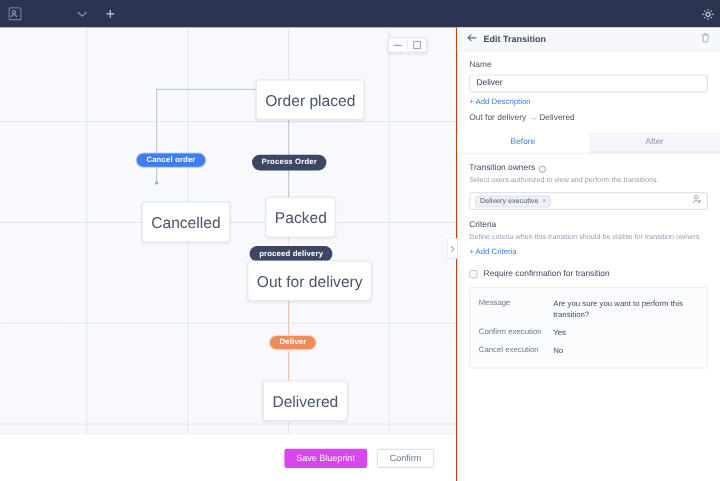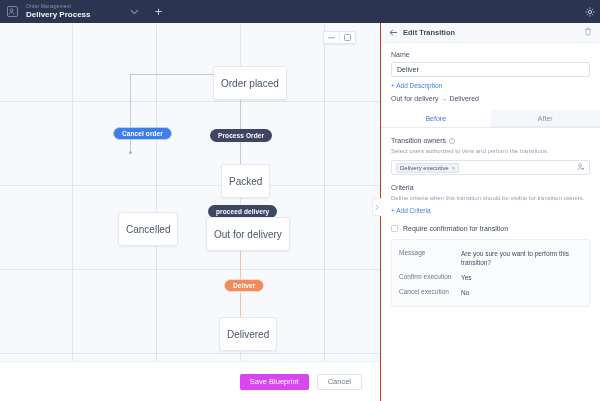--- a/index.html
+++ b/index.html
@@ -52,21 +52,21 @@
     position: absolute; right: 24px; top: 8px; height: 13px;
     background: #ffffff; border: 1px solid #e3e7ef; border-radius: 2px;
     display: flex; align-items: center; box-shadow: 0 1px 2px rgba(23,43,77,.08);
   }
   .zoomctl > div { width: 15px; height: 11px; display: flex; align-items: center; justify-content: center; }
   .zoomctl .sep { width: 1px; height: 9px; background: #e9edf4; }
 
   .node { position: absolute; display: flex; align-items: center; justify-content: center; white-space: nowrap; }
   .node.state {
     background: #ffffff; border: 1px solid #e4e8f0; border-radius: 3px;
-    color: #4a5568; font-size: 10px; height: 34px; padding: 0 7px;
+    color: #4a5568; font-size: 13px; height: 34px; padding: 0 7px;
     box-shadow: 0 1px 2px rgba(23,43,77,.07);
   }
   .node.trans {
     border-radius: 9px; height: 13px; padding: 0 8px; font-size: 6.5px;
     color: #ffffff; font-weight: bold; letter-spacing: .1px;
   }
   .node.trans.dark { background: #3d4663; }
   .node.trans.blue { background: #3d7eea; border: 1.5px solid #b8d0f7; }
   .node.trans.orange { background: #f08b5c; border: 1.5px solid #fbd9c8; }
 
@@ -163,24 +163,20 @@
 
 <div class="app">
 
   <div class="topbar">
     <div class="tb-logo">
       <svg width="11" height="11" viewBox="0 0 12 12">
         <rect x="0.5" y="0.5" width="11" height="11" rx="1.5" fill="none" stroke="#8a93ab" stroke-width="1"></rect>
         <circle cx="5" cy="4.6" r="1.5" fill="none" stroke="#8a93ab" stroke-width="1"></circle>
         <path d="M2.6 9.2c0-1.5 1.1-2.4 2.4-2.4s2.4.9 2.4 2.4" fill="none" stroke="#8a93ab" stroke-width="1"></path>
       </svg>
-    </div>
-    <div class="tb-titles">
-      <div class="tb-sub">Order Management</div>
-      <div class="tb-title">Delivery Process</div>
     </div>
     <div class="tb-chevron">
       <svg width="9" height="6" viewBox="0 0 10 6">
           <path d="M1 1l4 3.6L9 1" fill="none" stroke="#8a93ab" stroke-width="1.2"></path>
         </svg>
     </div>
     <div class="tb-plus">+</div>
     <div class="tb-spacer"></div>
     <div class="tb-gear">
       <svg width="10" height="10" viewBox="0 0 12 12">
@@ -230,21 +226,21 @@
 
       <div class="node state" style="left:213px; top:43px;">
           <span>Order placed</span>
         </div>
       <div class="node trans blue" style="left:113px; top:104px;">
           <span>Cancel order</span>
         </div>
       <div class="node trans dark" style="left:210px; top:106px;">
           <span>Process Order</span>
         </div>
-      <div class="node state" style="left:118px; top:145px;margin-top:44px;">
+      <div class="node state" style="left:118px; top:145px;">
           <span>Cancelled</span>
         </div>
       <div class="node state" style="left:221px; top:141px;text-align:center;">
           <span>Packed</span>
         </div>
       <div class="node trans dark" style="left:208px; top:182px;">
           <span>proceed delivery</span>
         </div>
       <div class="node state" style="left:206px; top:194px;">
           <span>Out for delivery</span>
@@ -252,21 +248,21 @@
       <div class="node trans orange" style="left:224px; top:256px;">
           <span>Deliver</span>
         </div>
       <div class="node state" style="left:219px; top:294px;">
           <span>Delivered</span>
         </div>
     </div>
 
     <div class="footerbar">
       <div class="btn-save">Save Blueprint</div>
-      <div class="btn-cancel">Cancel</div>
+      <div class="btn-cancel">Confirm</div>
     </div>
   </div>
 
   <div class="panel">
 
     <div class="collapse-handle">
       <svg width="4" height="7" viewBox="0 0 5 8">
           <path d="M1 1l3 3-3 3" fill="none" stroke="#9aa5b8" stroke-width="1.1"></path>
         </svg>
     </div>

